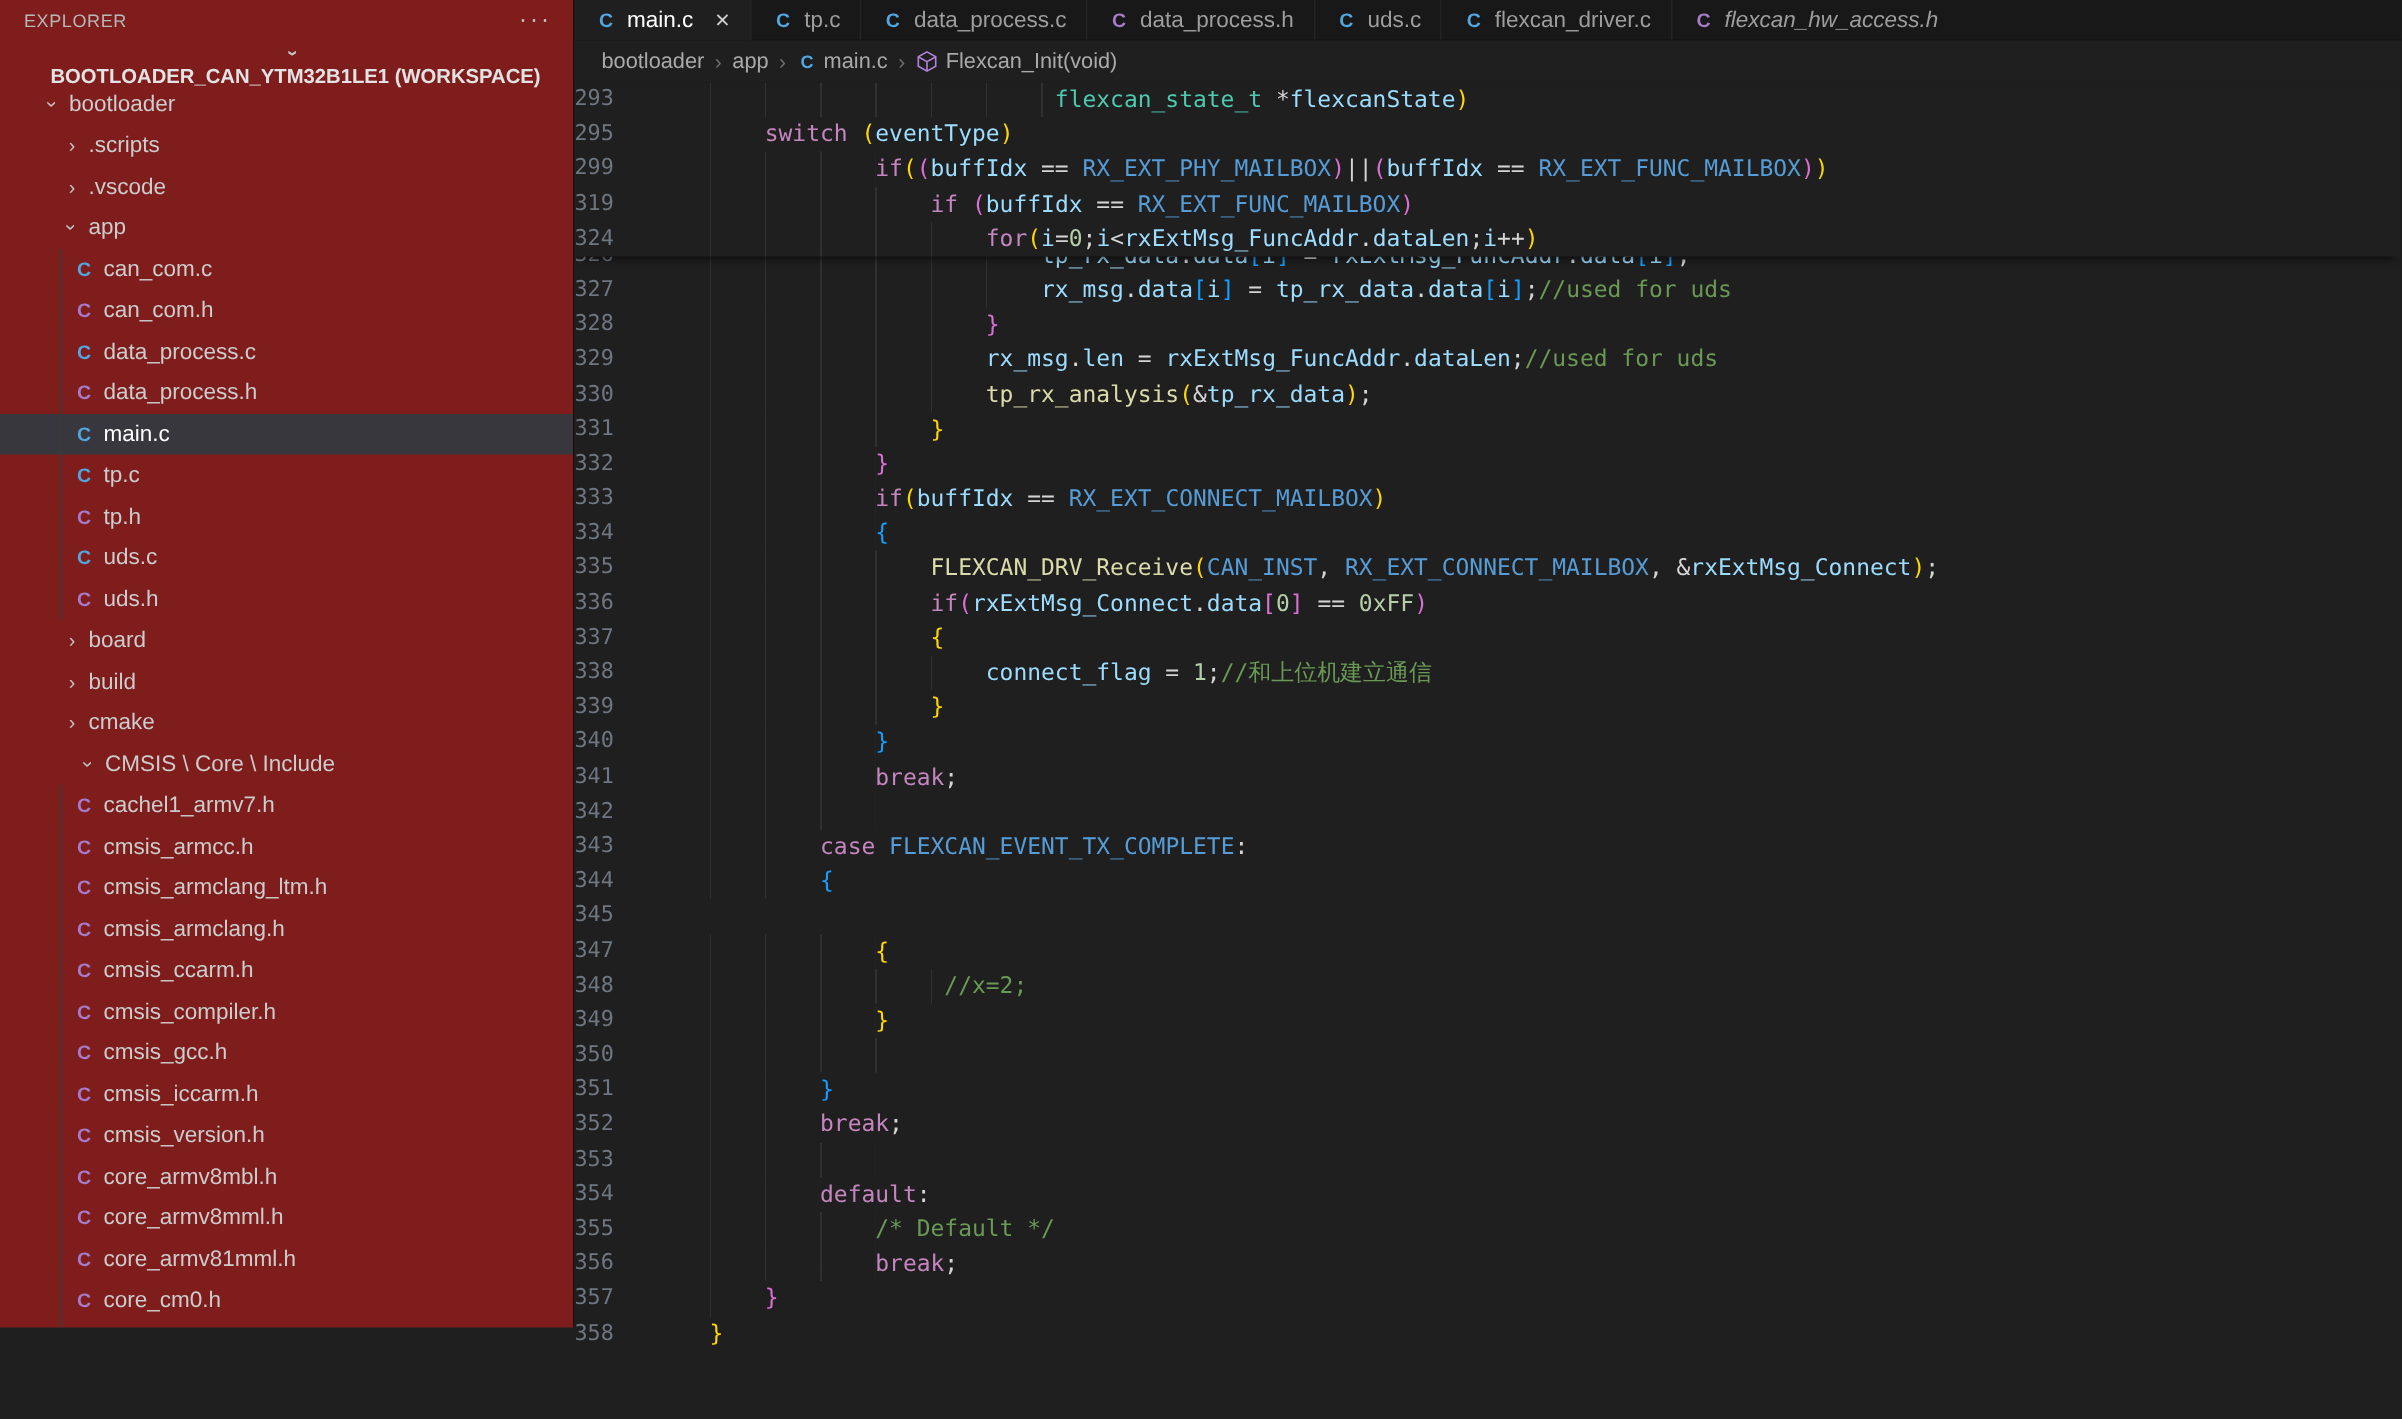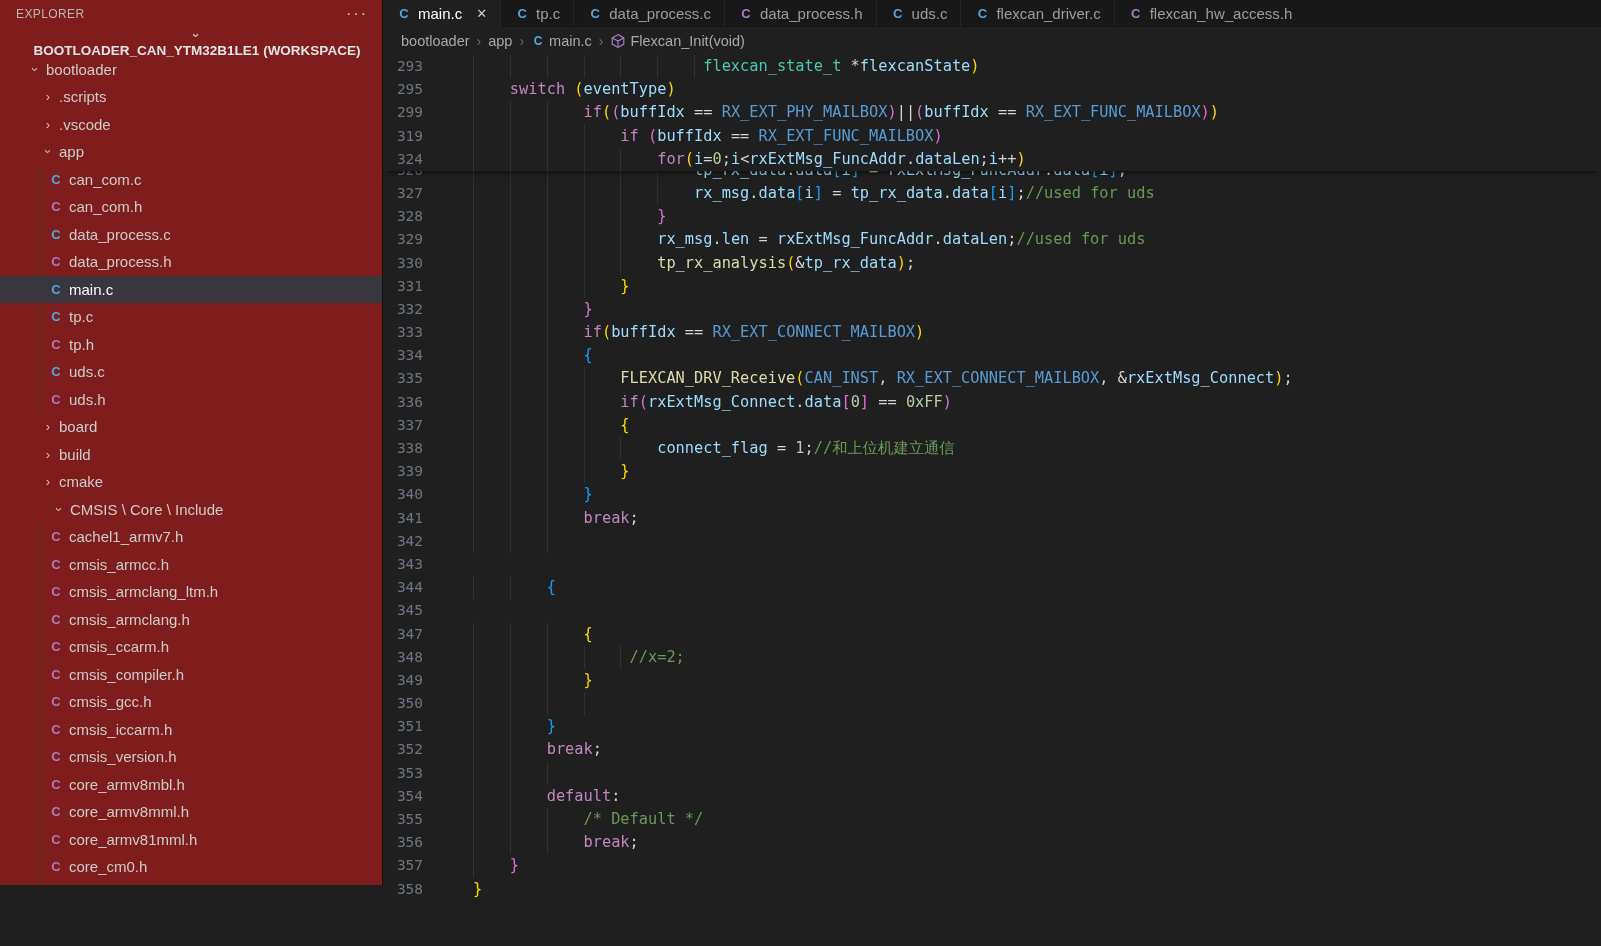--- a/index.html
+++ b/index.html
@@ -29,36 +29,36 @@
   .cicon.h { color:#a77bca; }
 
   
   .main { flex:1; display:flex; flex-direction:column; min-width:0; }
   .tabbar { height:27px; background:#181818; display:flex; flex:none;
             box-shadow: inset 0 -1px 0 #141414; }
   .tab { display:flex; align-items:center; padding:0 13px; font-size:15px; color:#9d9d9d;
          border-right:1px solid #232323; cursor:pointer; white-space:nowrap; }
   .tab .cicon { margin-right:6px; }
   .tab.active { background:#1f1f1f; color:#ffffff; box-shadow:none; }
-  .tab.preview .lbl { }
+  .tab.preview .lbl { font-style:italic; }
   .tab .close { margin-left:14px; font-size:13px; color:#cccccc; }
   .tab.fill { flex:1; border-right:none; }
 
   .breadcrumb { height:28px; display:flex; align-items:center; padding-left:18px;
                 font-size:14.5px; color:#a9a9a9; background:#1f1f1f; flex:none; }
   .breadcrumb .sep { color:#6f6f6f; margin:0 7px; font-size:14px; }
   .breadcrumb .bc-item { display:flex; align-items:center; cursor:pointer; }
   .breadcrumb .cicon { font-size:12px; width:14px; margin-right:4px; }
   .bc-cube { width:16px; height:16px; margin-right:4px; color:#b180d7; }
 
   
   .editor { flex:1; position:relative; background:#1f1f1f; overflow:hidden;
             font-family:"DejaVu Sans Mono", monospace; font-size:15.3px; }
   .cl { display:flex; height:23.2px; line-height:23.2px; white-space:pre; }
-  .ln { width:54px; text-align:center; color:#6e7681; flex:none; font-size:14.5px; }
+  .ln { width:54px; text-align:left; color:#6e7681; flex:none; font-size:14.5px; }
   .lc { margin-left:36px;
         background-image:repeating-linear-gradient(to right, rgba(255,255,255,.08) 0 1px, transparent 1px 4ch);
         background-repeat:no-repeat; background-size:var(--iw,0) 100%; }
   .sticky { box-shadow:0 5px 6px -4px rgba(0,0,0,.7); position:relative; z-index:2;
             background:#1f1f1f; }
   .clip { height:11px; overflow:hidden; position:relative; z-index:1; }
   .clip .cl { margin-top:-12px; }
 
   .tk-k{color:#C586C0} .tk-t{color:#4EC9B0} .tk-v{color:#9CDCFE} .tk-m{color:#569CD6}
   .tk-f{color:#DCDCAA} .tk-n{color:#B5CEA8} .tk-c{color:#6A9955} .tk-o{color:#D4D4D4}
@@ -289,21 +289,21 @@
           <div class="cl"><span class="ln">333</span><span class="lc" style="padding-left: 12ch; --iw: 12ch;"><span class="tk-k">if</span><span class="tk-b1">(</span><span class="tk-v">buffIdx</span><span class="tk-o"> == </span><span class="tk-m">RX_EXT_CONNECT_MAILBOX</span><span class="tk-b1">)</span></span></div>
           <div class="cl"><span class="ln">334</span><span class="lc" style="padding-left: 12ch; --iw: 12ch;"><span class="tk-b3">{</span></span></div>
           <div class="cl"><span class="ln">335</span><span class="lc" style="padding-left: 16ch; --iw: 16ch;"><span class="tk-f">FLEXCAN_DRV_Receive</span><span class="tk-b1">(</span><span class="tk-m">CAN_INST</span><span class="tk-o">, </span><span class="tk-m">RX_EXT_CONNECT_MAILBOX</span><span class="tk-o">, &amp;</span><span class="tk-v">rxExtMsg_Connect</span><span class="tk-b1">)</span><span class="tk-o">;</span></span></div>
           <div class="cl"><span class="ln">336</span><span class="lc" style="padding-left: 16ch; --iw: 16ch;"><span class="tk-k">if</span><span class="tk-b2">(</span><span class="tk-v">rxExtMsg_Connect</span><span class="tk-o">.</span><span class="tk-v">data</span><span class="tk-b2">[</span><span class="tk-n">0</span><span class="tk-b2">]</span><span class="tk-o"> == </span><span class="tk-n">0xFF</span><span class="tk-b2">)</span></span></div>
           <div class="cl"><span class="ln">337</span><span class="lc" style="padding-left: 16ch; --iw: 16ch;"><span class="tk-b1">{</span></span></div>
           <div class="cl"><span class="ln">338</span><span class="lc" style="padding-left: 20ch; --iw: 20ch;"><span class="tk-v">connect_flag</span><span class="tk-o"> = </span><span class="tk-n">1</span><span class="tk-o">;</span><span class="tk-c">//和上位机建立通信</span></span></div>
           <div class="cl"><span class="ln">339</span><span class="lc" style="padding-left: 16ch; --iw: 16ch;"><span class="tk-b1">}</span></span></div>
           <div class="cl"><span class="ln">340</span><span class="lc" style="padding-left: 12ch; --iw: 12ch;"><span class="tk-b3">}</span></span></div>
           <div class="cl"><span class="ln">341</span><span class="lc" style="padding-left: 12ch; --iw: 12ch;"><span class="tk-k">break</span><span class="tk-o">;</span></span></div>
           <div class="cl"><span class="ln">342</span><span class="lc" style="padding-left: 12ch; --iw: 12ch;"></span></div>
-          <div class="cl"><span class="ln">343</span></div>
+          <div class="cl"><span class="ln">343</span><span class="lc" style="padding-left: 8ch; --iw: 8ch;"><span class="tk-k">case</span><span class="tk-o"> </span><span class="tk-m">FLEXCAN_EVENT_TX_COMPLETE</span><span class="tk-o">:</span></span></div>
           <div class="cl"><span class="ln">344</span><span class="lc" style="padding-left: 8ch; --iw: 8ch;"><span class="tk-b3">{</span></span></div>
           <div class="cl"><span class="ln">345</span></div>
           <div class="cl"><span class="ln">347</span><span class="lc" style="padding-left: 12ch; --iw: 12ch;"><span class="tk-b1">{</span></span></div>
           <div class="cl"><span class="ln">348</span><span class="lc" style="padding-left: 17ch; --iw: 17ch;"><span class="tk-c">//x=2;</span></span></div>
           <div class="cl"><span class="ln">349</span><span class="lc" style="padding-left: 12ch; --iw: 12ch;"><span class="tk-b1">}</span></span></div>
           <div class="cl"><span class="ln">350</span><span class="lc" style="padding-left: 16ch; --iw: 16ch;"></span></div>
           <div class="cl"><span class="ln">351</span><span class="lc" style="padding-left: 8ch; --iw: 8ch;"><span class="tk-b3">}</span></span></div>
           <div class="cl"><span class="ln">352</span><span class="lc" style="padding-left: 8ch; --iw: 8ch;"><span class="tk-k">break</span><span class="tk-o">;</span></span></div>
           <div class="cl"><span class="ln">353</span><span class="lc" style="padding-left: 12ch; --iw: 12ch;"></span></div>
           <div class="cl"><span class="ln">354</span><span class="lc" style="padding-left: 8ch; --iw: 8ch;"><span class="tk-k">default</span><span class="tk-o">:</span></span></div>

